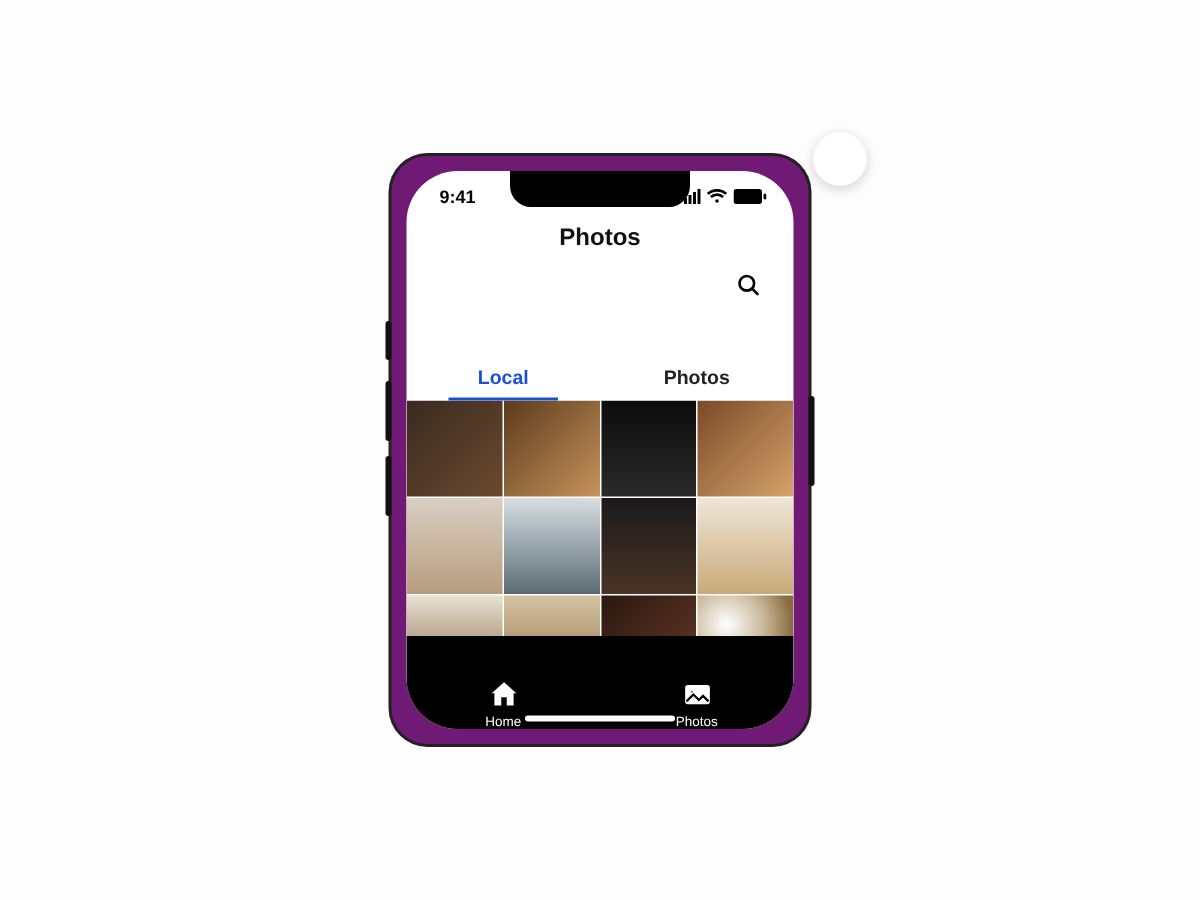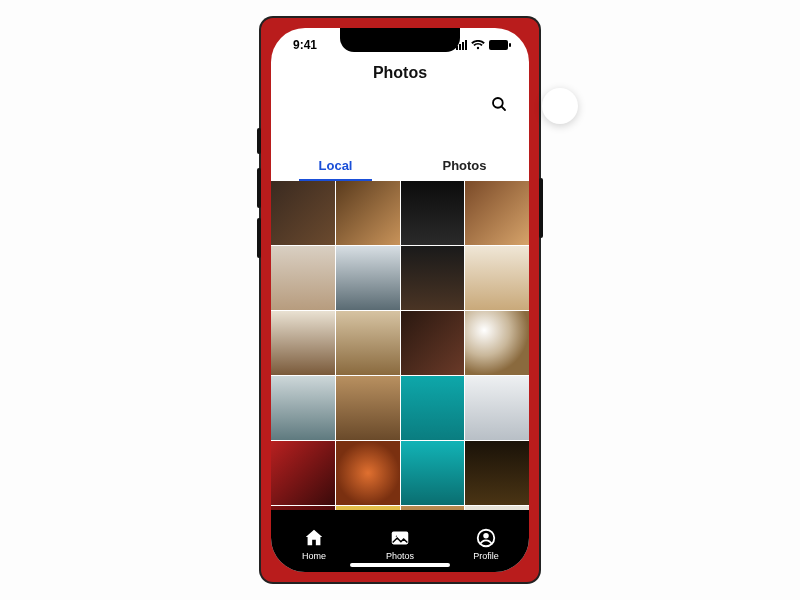--- a/index.html
+++ b/index.html
@@ -5,23 +5,23 @@
   * { box-sizing: border-box; margin: 0; padding: 0; }
   body {
     width: 800px; height: 600px;
     background: #fdfdfd;
     font-family: -apple-system, "Helvetica Neue", Arial, sans-serif;
     display: flex; align-items: center; justify-content: center;
     position: relative;
   }
   
   .device {
-    width: 278px; height: 564px;
-    background: #b91c1c;
-    border-radius: 12px;
+    width: 278px; height: 392px;
+    background: #701a75;
+    border-radius: 24px;
     padding: 10px;
     position: relative;
     box-shadow: 0 0 0 2px #222;
   }
   .device .side-btn { position:absolute; background:#111; border-radius:2px; }
   .side-btn.s1 { left:-4px; top:110px; width:4px; height:26px; }
   .side-btn.s2 { left:-4px; top:150px; width:4px; height:40px; }
   .side-btn.s3 { left:-4px; top:200px; width:4px; height:40px; }
   .side-btn.s4 { right:-4px; top:160px; width:4px; height:60px; }
 
@@ -87,21 +87,21 @@
   .c15{background:linear-gradient(#eef0f2,#b8bfc6);}
   .c16{background:linear-gradient(135deg,#b82020,#3a0a0a);}
   .c17{background:radial-gradient(circle,#e07030,#7a3010 70%);}
   .c18{background:linear-gradient(#12b3b6,#0a6e70);}
   .c19{background:linear-gradient(#1a1208,#4a3414);}
   .c20{background:linear-gradient(135deg,#7a1010,#2a0a0a);}
   .c21{background:linear-gradient(#e4c04a,#9a7a20);}
   .c22{background:linear-gradient(#b88a50,#5a3a18);}
   .c23{background:linear-gradient(#e8e4da,#c8c2b4);}
   
-  .nav { height:62px; background:#000; display:flex; justify-content:space-around; align-items:center; padding-top:6px; }
+  .nav { height:62px; background:#000; display:flex; justify-content:space-around; align-items:flex-end; padding-top:6px; }
   .nav-item { display:flex; flex-direction:column; align-items:center; gap:2px; color:#fff; font-size:9px; font-weight:500; cursor:pointer; width:25%; }
   .nav-item .ic { width:22px; height:22px; display:flex; align-items:center; justify-content:center; }
   .home-ind { position:absolute; bottom:5px; left:50%; transform:translateX(-50%); width:100px; height:4px; border-radius:3px; background:#fff; }
   
   .fab {
     position:absolute; width:36px; height:36px; border-radius:50%;
     background:#fff; box-shadow:0 2px 8px rgba(0,0,0,.18);
     top:88px; left:calc(50% + 142px);
   }
 </style>
@@ -197,29 +197,19 @@
       <div class="nav-item">
         <span class="ic">
           <svg width="22" height="22" viewBox="0 0 24 24" fill="none" stroke="#fff" stroke-width="2">
               <rect x="3" y="5" width="18" height="14" rx="2" fill="#fff" stroke="none"></rect>
               <circle cx="8" cy="10" r="1.6" fill="#000"></circle>
               <path d="M4 17l5-5 4 4 3-3 4 4" stroke="#000" stroke-width="1.6" fill="none"></path>
             </svg>
         </span>
         <span>Photos</span>
       </div>
-      <div class="nav-item">
-        <span class="ic">
-          <svg width="22" height="22" viewBox="0 0 24 24" fill="none" stroke="#fff" stroke-width="2">
-              <circle cx="12" cy="12" r="9"></circle>
-              <circle cx="12" cy="9.5" r="3" fill="#fff" stroke="none"></circle>
-              <path d="M5.5 19c1.3-3 4-4.5 6.5-4.5s5.2 1.5 6.5 4.5" stroke="#fff"></path>
-            </svg>
-        </span>
-        <span>Profile</span>
-      </div>
     </div>
 
     <div class="home-ind"></div>
   </div>
 </div>
 
 <div class="fab"></div>
 
 </body></html>

